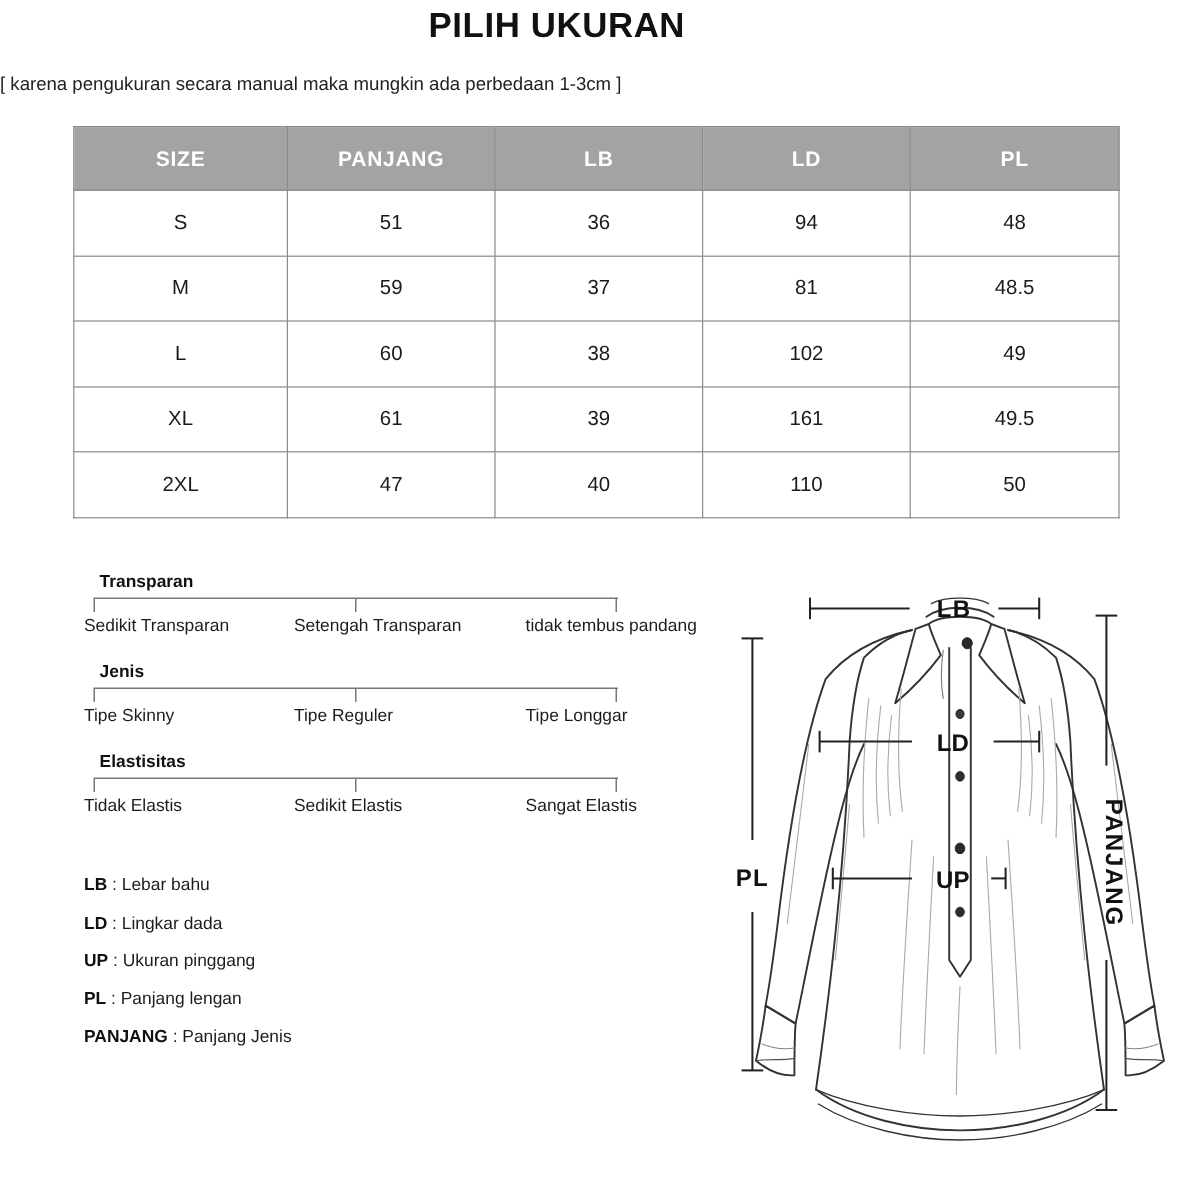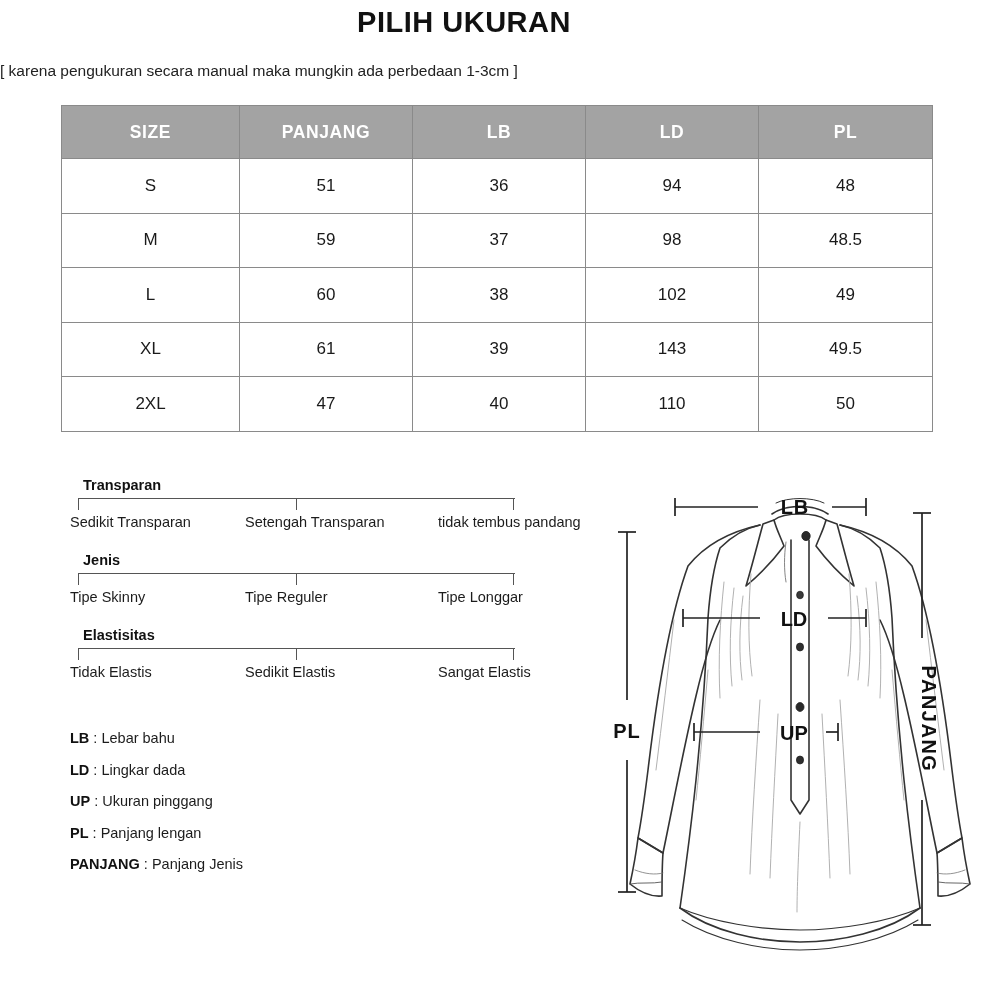--- a/index.html
+++ b/index.html
@@ -176,35 +176,35 @@
       <td>S</td>
       <td>51</td>
       <td>36</td>
       <td>94</td>
       <td>48</td>
     </tr>
     <tr>
       <td>M</td>
       <td>59</td>
       <td>37</td>
-      <td>98</td>
+      <td>81</td>
       <td>48.5</td>
     </tr>
     <tr>
       <td>L</td>
       <td>60</td>
       <td>38</td>
       <td>102</td>
       <td>49</td>
     </tr>
     <tr>
       <td>XL</td>
       <td>61</td>
       <td>39</td>
-      <td>143</td>
+      <td>161</td>
       <td>49.5</td>
     </tr>
     <tr>
       <td>2XL</td>
       <td>47</td>
       <td>40</td>
       <td>110</td>
       <td>50</td>
     </tr>
   </tbody>

